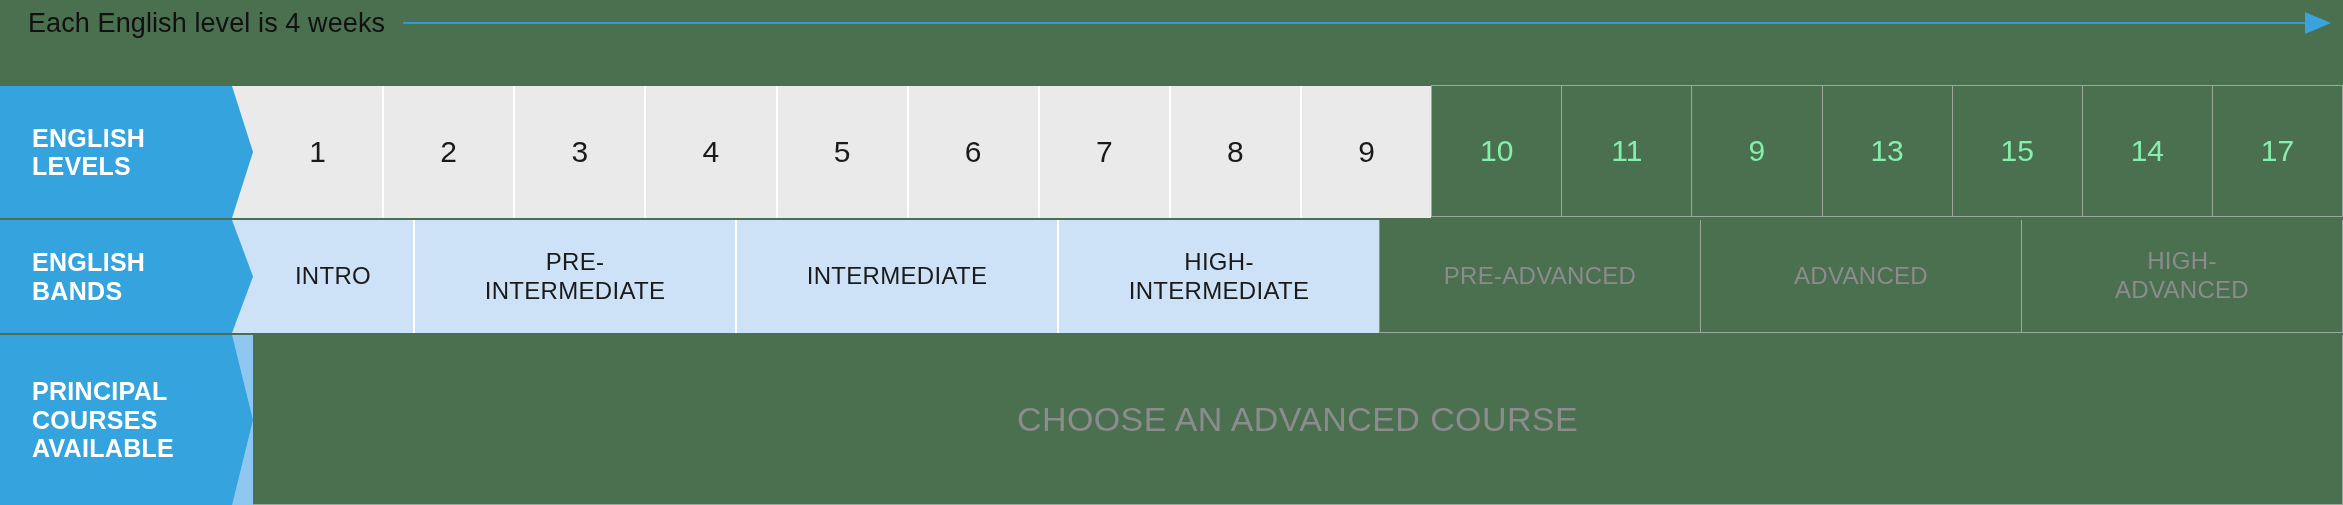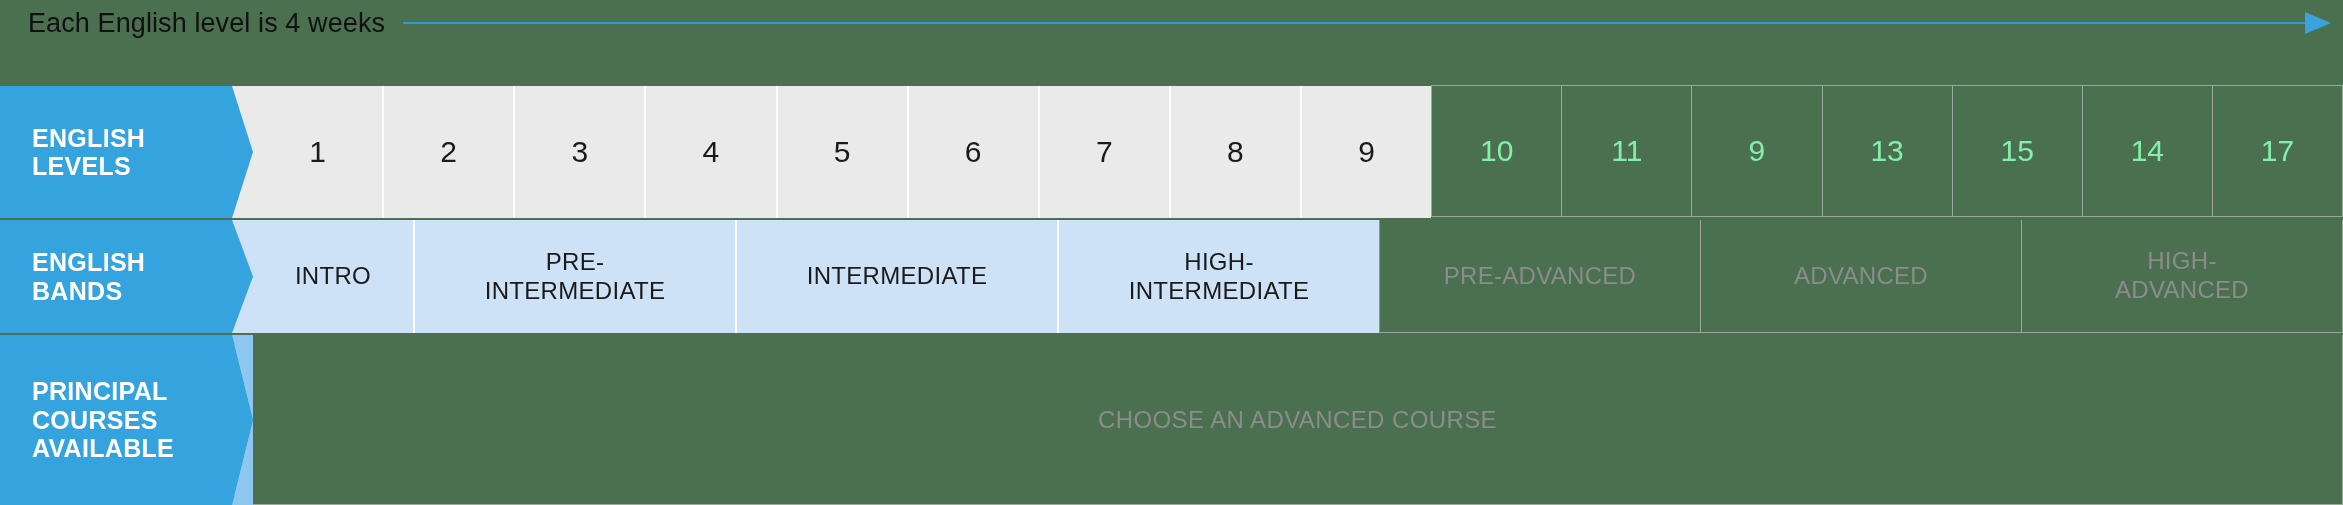--- a/index.html
+++ b/index.html
@@ -195,21 +195,21 @@
   .course.active {
     background: #8ec7ef;
     color: #101010;
     font-size: 34px;
     font-weight: bold;
     letter-spacing: 0.4px;
   }
   .course.muted {
     background: transparent;
     color: #8c8c8c;
-    font-size: 24px;
+    font-size: 34px;
     font-weight: normal;
     letter-spacing: 0.4px;
     border: 1px solid #9aa99c;
     border-left: none;
     border-top: none;
   }
 </style>
 </head>
 <body>
 

